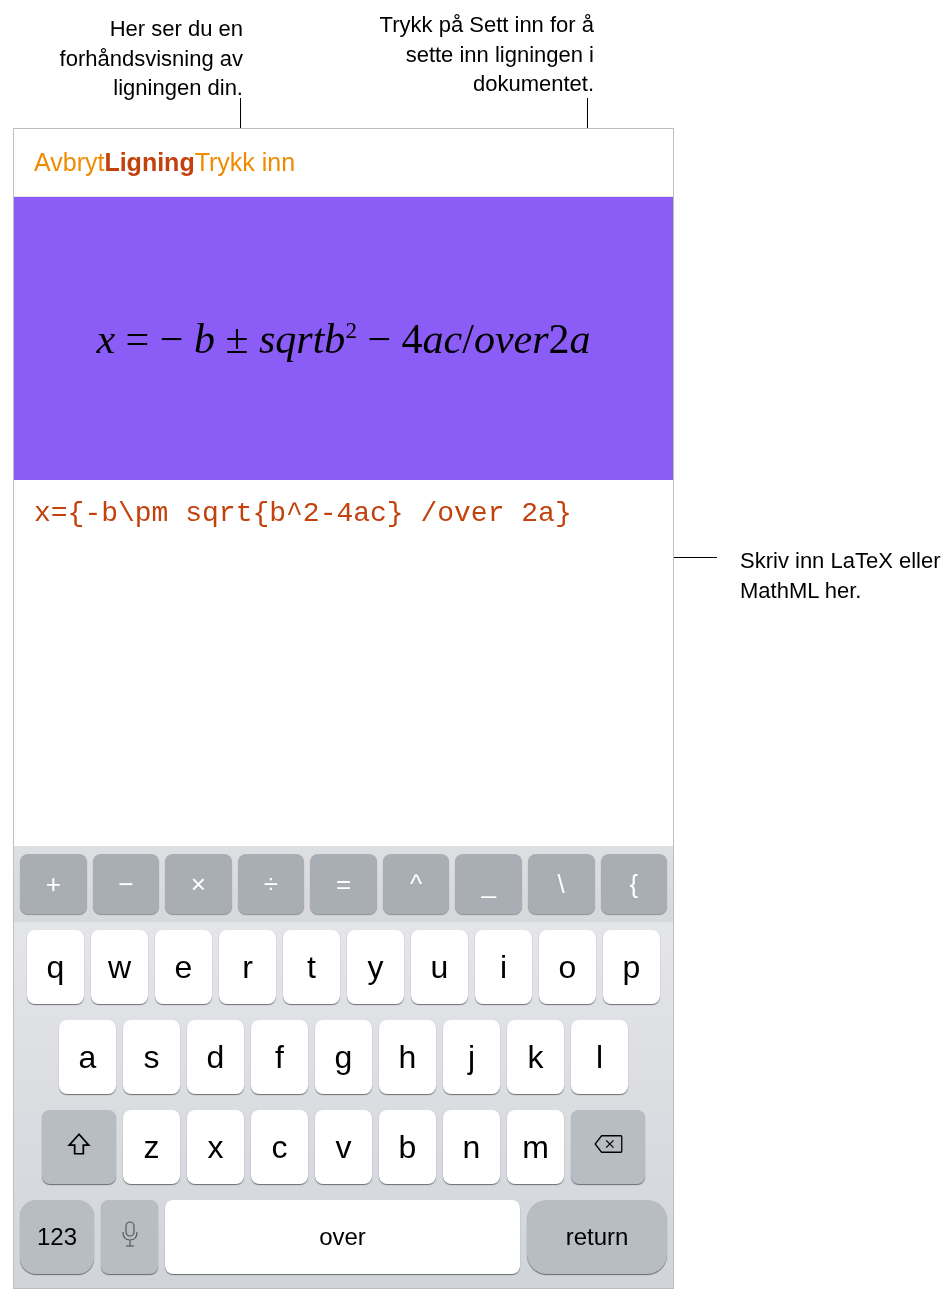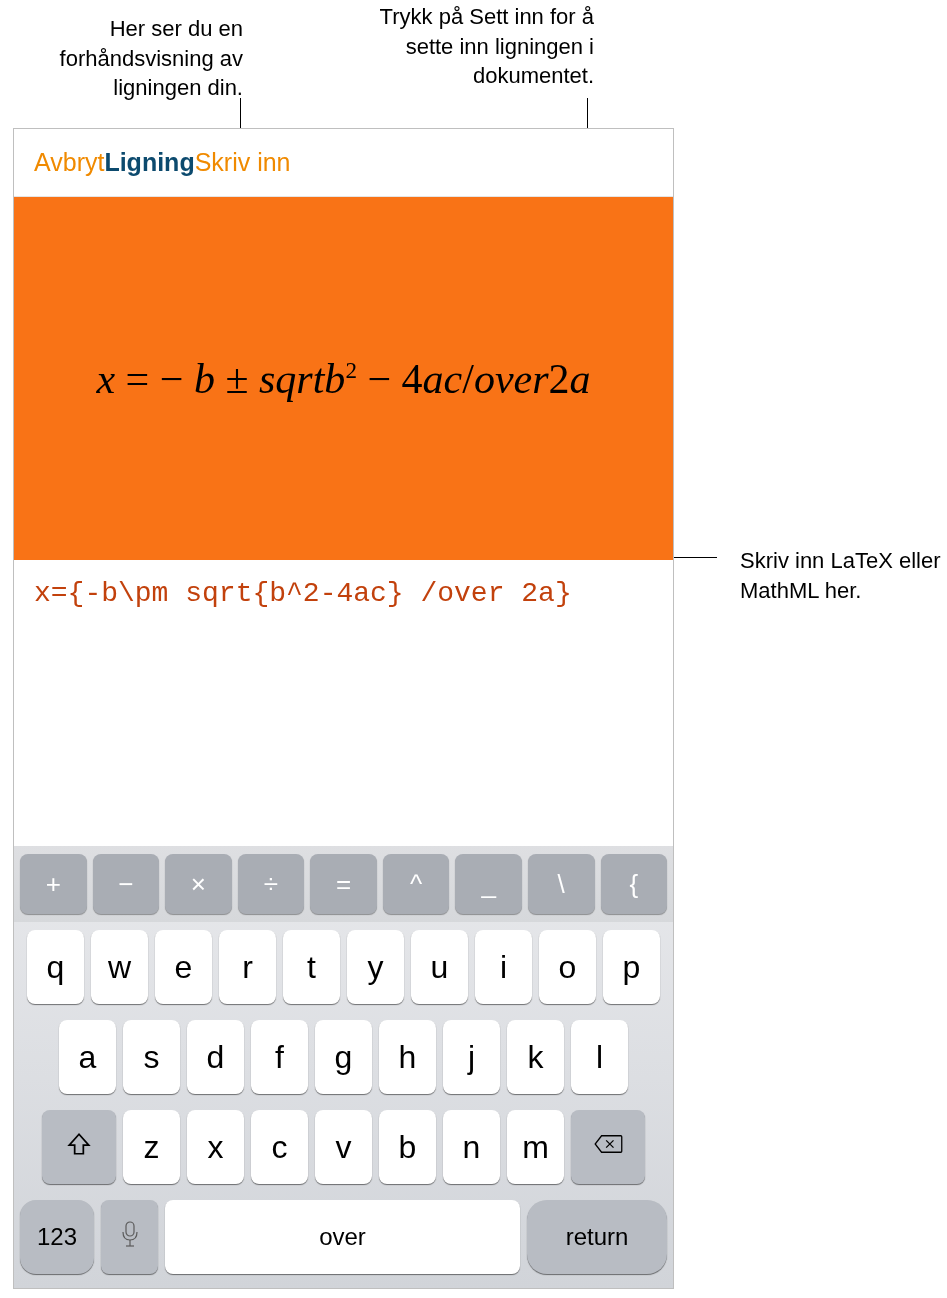--- a/index.html
+++ b/index.html
@@ -47,27 +47,27 @@
     background: #fff;
   }
   .nav-btn {
     color: #f08a00;
     font-size: 25px;
     cursor: pointer;
   }
   .nav-title {
     font-size: 25px;
     font-weight: 700;
-    color: #0c4a6e;
+    color: #c2410c;
   }
 
   
   .preview {
-    background: #f97316;
-    height: 363px;
+    background: #8b5cf6;
+    height: 283px;
     display: flex;
     align-items: center;
     justify-content: center;
     padding: 0 20px;
   }
   .preview-math {
     font-family: Georgia, "Times New Roman", serif;
     font-style: italic;
     font-size: 42px;
     color: #000;
@@ -213,32 +213,32 @@
 
   .shift-icon svg { width: 26px; height: 26px; }
   .bksp-icon svg { width: 30px; height: 22px; }
 </style>
 </head>
 <body>
 
 <div class="callout" style="top:2px; left:28px; width:215px;margin-top:12px;">Her ser du en forhåndsvisning av ligningen din.</div>
 <div class="callout-line" style="top:98px; left:240px; width:1px; height:100px;"></div>
 
-<div class="callout" style="top:2px; left:334px; width:260px;">Trykk på Sett inn for å sette inn ligningen i dokumentet.</div>
+<div class="callout" style="top:10px; left:334px; width:260px;">Trykk på Sett inn for å sette inn ligningen i dokumentet.</div>
 <div class="callout-line" style="top:98px; left:587px; width:1px; height:42px;"></div>
 
 <div class="callout left-align" style="top:546px; left:720px; width:210px;margin-left:20px;">Skriv inn LaTeX eller MathML her.</div>
 <div class="callout-line" style="top:557px; left:609px; width:108px; height:1px;"></div>
 
 <div class="device">
 
   <div class="navbar">
     <span class="nav-btn">Avbryt</span>
     <span class="nav-title">Ligning</span>
-    <span class="nav-btn">Skriv inn</span>
+    <span class="nav-btn">Trykk inn</span>
   </div>
 
   <div class="preview">
     <div class="preview-math">
       <span>x</span> <span class="op">=</span> <span class="op">−</span> <span>b</span> <span class="op">±</span> <span>sqrtb</span><sup>2</sup> <span class="op">−</span> <span class="op">4</span><span>ac</span><span class="op">/</span><span>over</span><span class="op">2</span><span>a</span>
     </div>
   </div>
 
   <div class="input-area">
     <input class="latex-input" type="text" value="x={-b\pm sqrt{b^2-4ac} /over 2a}" style="">

